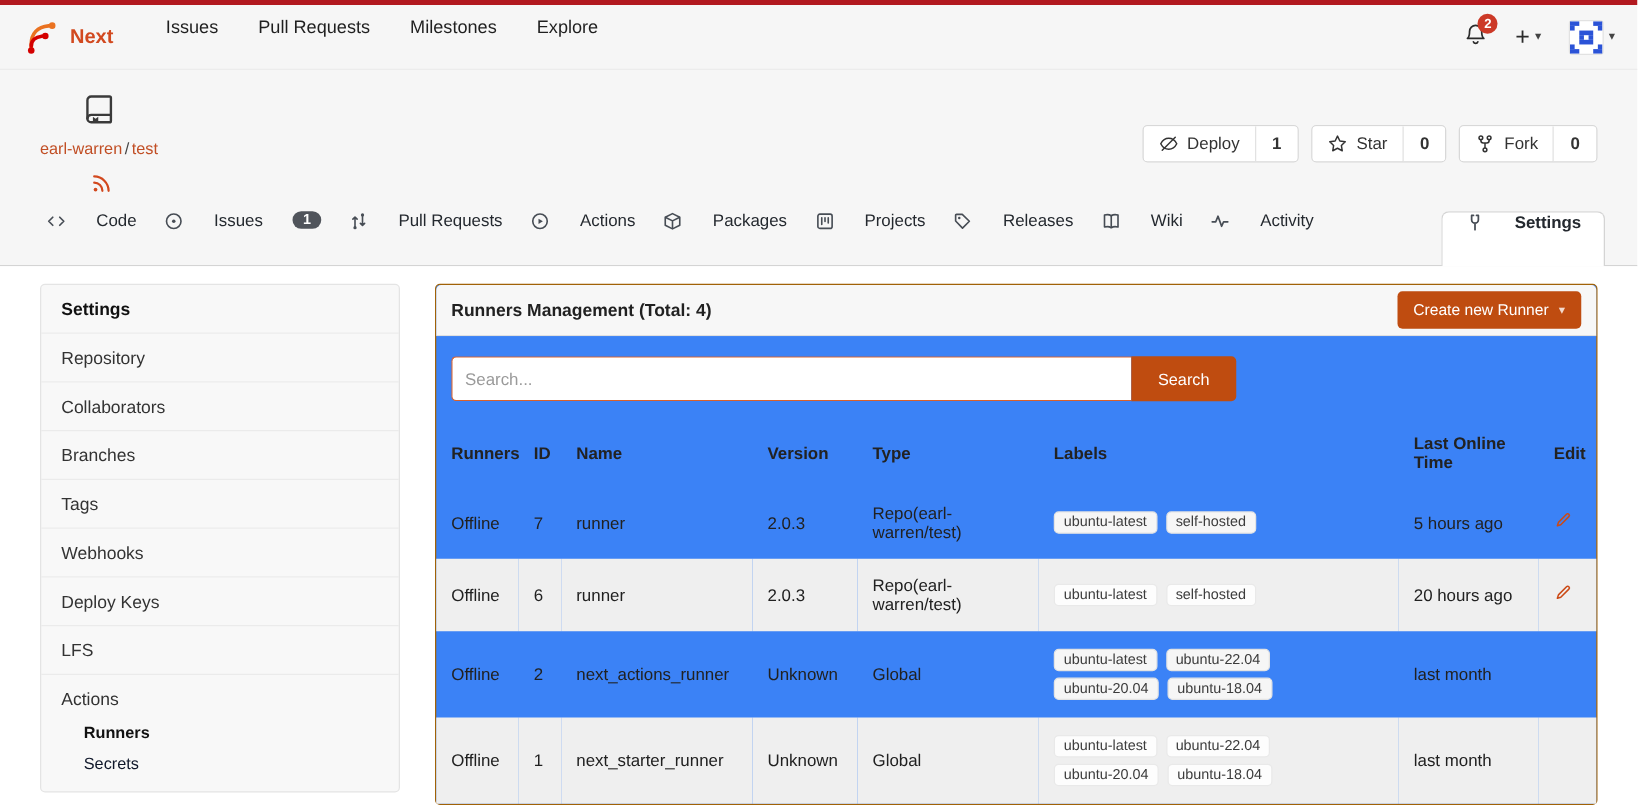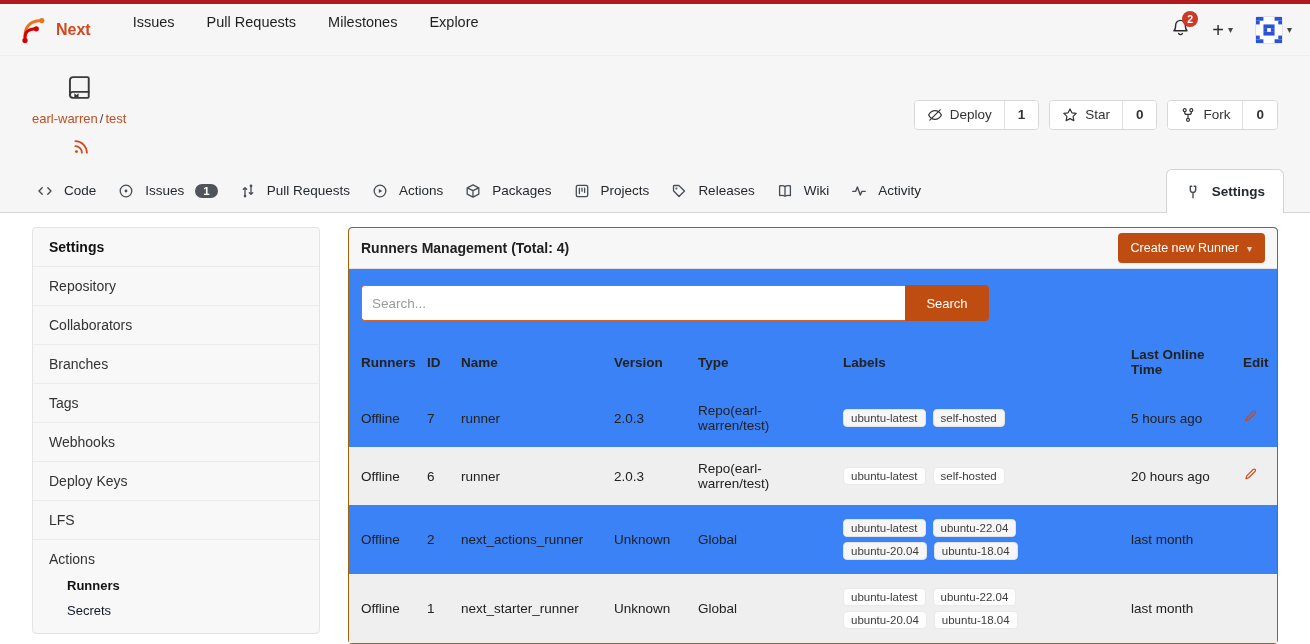--- a/index.html
+++ b/index.html
@@ -31,21 +31,21 @@
   .repo-title .repo-glyph { color:#3a3a3a; }
   .repo-link { color:#c14e24; }
   .repo-sep { color:#444; margin:0 2px; }
   .rss { color:#d2491f; margin-left:4px; }
   .repo-actions { margin-left:auto; display:flex; gap:10px; }
   .btn-group { display:flex; border:1px solid #d8d8d8; border-radius:4px; overflow:hidden; background:#fff; }
   .btn-seg { display:flex; align-items:center; gap:7px; padding:6px 12px; font-size:13.5px; color:#333; background:#fff; border:none; cursor:pointer; }
   .btn-count { border-left:1px solid #e2e2e2; padding:6px 13px; font-weight:600; }
 
   .tabs { display:flex; align-items:stretch; padding:0 26px; border-bottom:1px solid #d4d4d4; height:44px; }
-  .tab { display:flex; align-items:center; gap:11px; padding:0 11px; font-size:13.5px; color:#24292f; }
+  .tab { display:flex; align-items:flex-start; gap:24px; padding:0 11px; font-size:13.5px; color:#24292f; }
   .tab .icon { color:#474d55; }
   .tab-badge { background:#50545b; color:#fff; font-size:11.5px; font-weight:600; border-radius:9px; padding:1px 8px; }
   .tab-active { margin-left:auto; background:#fff; border:1px solid #d4d4d4; border-bottom:none;
     border-radius:6px 6px 0 0; margin-bottom:-1px; font-weight:600; padding:0 18px; }
 
   
   .content { display:flex; gap:28px; padding:14px 32px 0 32px; background:#fff; }
 
   .sidebar { width:288px; flex:none; background:#f8f8f8; border:1px solid #e4e4e4; border-radius:4px; align-self:flex-start; }
   .side-item { padding:11px 16px; font-size:14px; color:#333; border-top:1px solid #ebebeb; display:block; }

